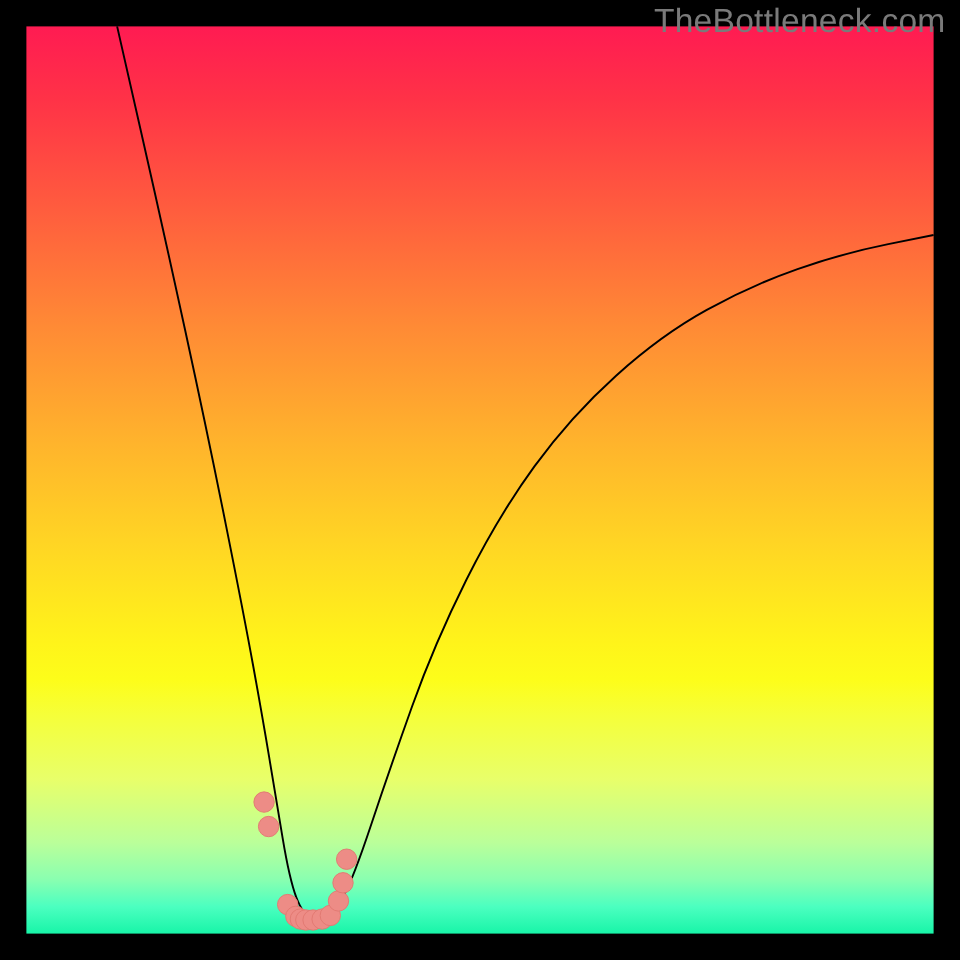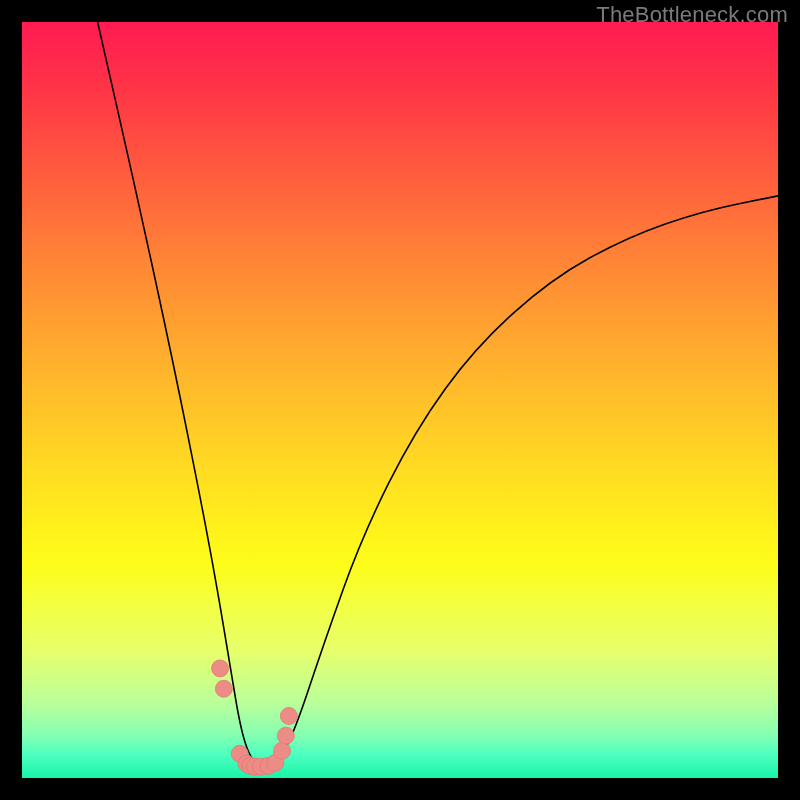--- a/index.html
+++ b/index.html
@@ -33,21 +33,21 @@
       #8affb0 94%,
       #4cffc0 97%,
       #18f5a8 100%
     );
   }
   .watermark {
     position: absolute;
     top: 2px;
     right: 12px;
     color: #7a7a7a;
-    font-size: 22px;
+    font-size: 28px;
     letter-spacing: 0.2px;
     font-weight: 400;
   }
   svg.plot {
     position: absolute;
     left: 0;
     top: 0;
     width: 756px;
     height: 756px;
     overflow: visible;

